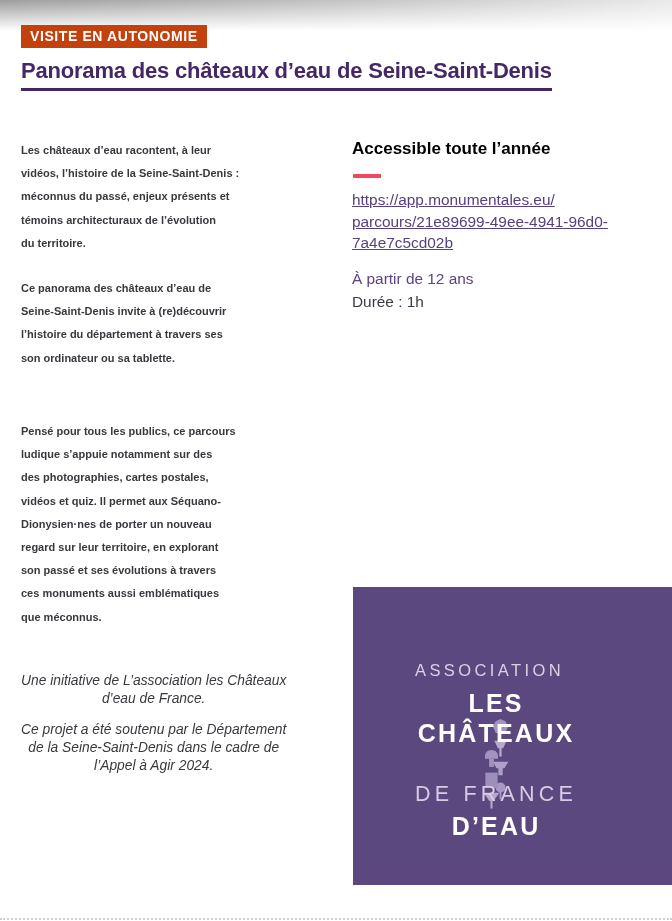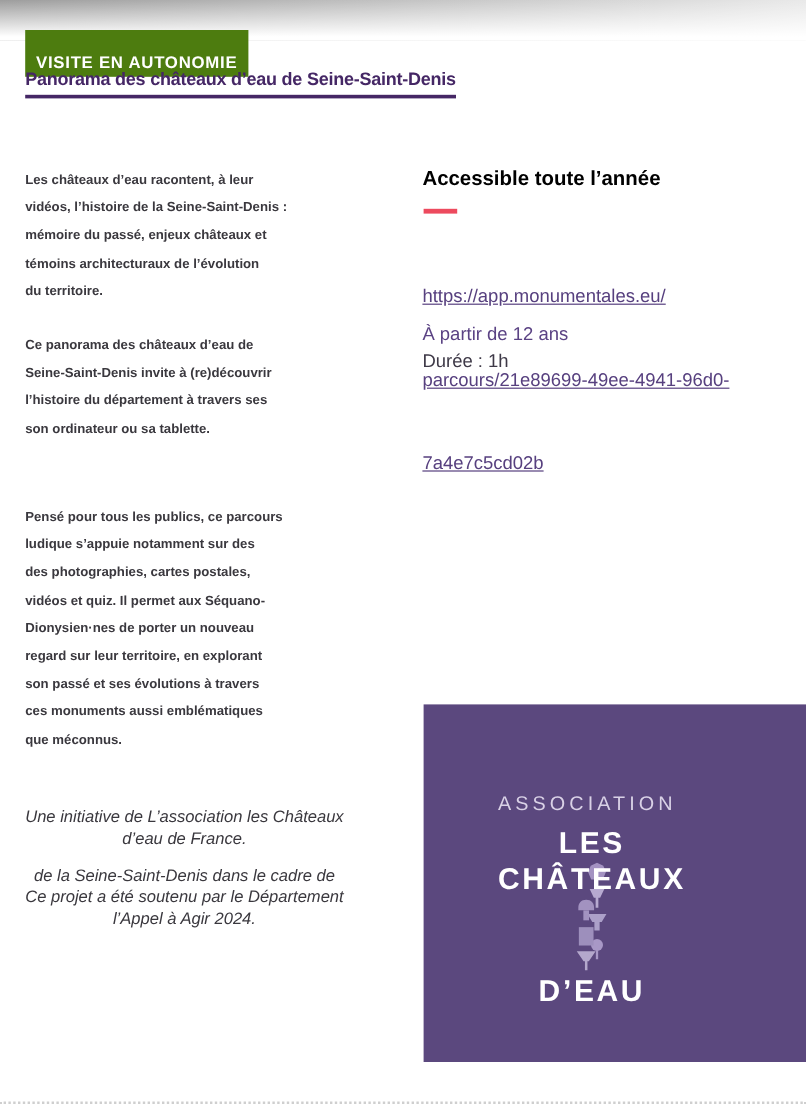--- a/index.html
+++ b/index.html
@@ -16,28 +16,28 @@
     background:
       linear-gradient(to bottom, rgba(255,255,255,0) 0%, #ffffff 90%),
       linear-gradient(to right, #9d9d9d, #e9e9e9);
   }
   .bottom-rule {
     position:absolute; left:0; right:0; bottom:1px;
     border-top:2px dotted #cfcfcf;
   }
   .badge {
     position:absolute; left:21px; top:25px;
-    background:#4d7c0f; color:#ffffff;
+    background:#c2410c; color:#ffffff;
     font-size:14px; font-weight:bold; letter-spacing:0.6px;
-    padding:19px 9px 4px 9px;
+    padding:3px 9px 4px 9px;
   }
   .title {
     position:absolute; left:21px; top:58px;
     display:inline-block;
-    color:#452765; font-size:15px; font-weight:bold;
+    color:#452765; font-size:22px; font-weight:bold;
     letter-spacing:-0.2px;
     padding-bottom:4px;
     border-bottom:3px solid #452765;
   }
   .col-left {
     position:absolute; left:21px; top:139px; width:325px;
     color:#3a383e;
   }
   .para { position:absolute; left:0; }
   .para .line { font-size:11px; line-height:23.2px; white-space:nowrap;font-weight:bold; }
@@ -48,21 +48,21 @@
     position:absolute; top:0; left:0;
     color:#000000; font-size:17px; font-weight:bold;
   }
   .info-dash {
     position:absolute; top:35px; left:1px;
     width:28px; height:4px; background:#ed4a5e;
   }
   .info-link { position:absolute; top:50px; left:0; cursor:pointer; }
   .info-link .line {
     color:#57407f; font-size:15.4px; line-height:21.7px;
-    text-decoration:underline; white-space:nowrap;margin-top:48px;
+    text-decoration:underline; white-space:nowrap;
   }
   .info-age {
     position:absolute; top:131px; left:0;
     color:#5b4384; font-size:15.4px;
   }
   .info-duration {
     position:absolute; top:154px; left:0;
     color:#3e3947; font-size:15.4px;
   }
   .logo-box {
@@ -98,21 +98,21 @@
   <div class="top-shade"></div>
 
   <div class="badge">VISITE EN AUTONOMIE</div>
 
   <h1 class="title">Panorama des châteaux d’eau de Seine-Saint-Denis</h1>
 
   <div class="col-left">
     <div class="para" style="top:0">
       <div class="line">Les châteaux d’eau racontent, à leur</div>
       <div class="line">vidéos, l’histoire de la Seine-Saint-Denis :</div>
-      <div class="line">mémoire du passé, enjeux châteaux et</div>
+      <div class="line">méconnus du passé, enjeux présents et</div>
       <div class="line">témoins architecturaux de l’évolution</div>
       <div class="line">du territoire.</div>
     </div>
     <div class="para" style="top:138px">
       <div class="line">Ce panorama des châteaux d’eau de</div>
       <div class="line">Seine-Saint-Denis invite à (re)découvrir</div>
       <div class="line">l’histoire du département à travers ses</div>
       <div class="line">son ordinateur ou sa tablette.</div>
     </div>
     <div class="para" style="top:281px">
@@ -124,22 +124,22 @@
       <div class="line">regard sur leur territoire, en explorant</div>
       <div class="line">son passé et ses évolutions à travers</div>
       <div class="line">ces monuments aussi emblématiques</div>
       <div class="line">que méconnus.</div>
     </div>
     <div class="note" style="top:533px">
       <div class="line">Une initiative de L’association les Châteaux</div>
       <div class="line">d’eau de France.</div>
     </div>
     <div class="note" style="top:582px">
+      <div class="line">Ce projet a été soutenu par le Département</div>
       <div class="line">de la Seine-Saint-Denis dans le cadre de</div>
-      <div class="line">Ce projet a été soutenu par le Département</div>
       <div class="line">l’Appel à Agir 2024.</div>
     </div>
   </div>
 
   <div class="col-right">
     <div class="info-heading">Accessible toute l’année</div>
     <div class="info-dash"></div>
     <a class="info-link">
       <div class="line">https://app.monumentales.eu/</div>
       <div class="line">parcours/21e89699-49ee-4941-96d0-</div>
@@ -195,18 +195,19 @@
             </svg>
         </span>
         <span class="wt-icon-r">
           <svg width="21" height="21" viewBox="0 0 24 24">
               <path fill="#b4a8cc" d="M3 2 H21 L14.5 11.5 H13.2 V20 H10.8 V11.5 H9.5 Z"></path>
             </svg>
         </span>
         <span class="logo-bold">D’EAU</span>
       </div>
 
+      <div class="logo-r5">DE FRANCE</div>
     </div>
   </div>
 
   <div class="bottom-rule"></div>
 
 </div>
 
 </body></html>

